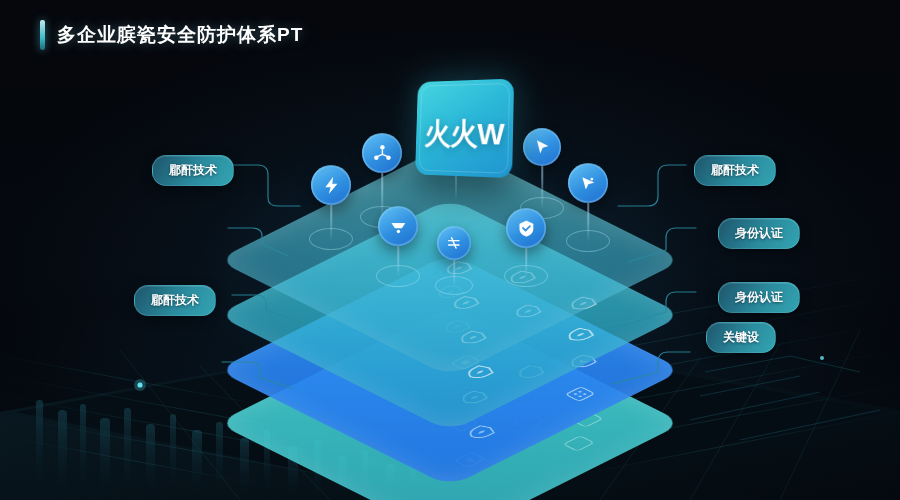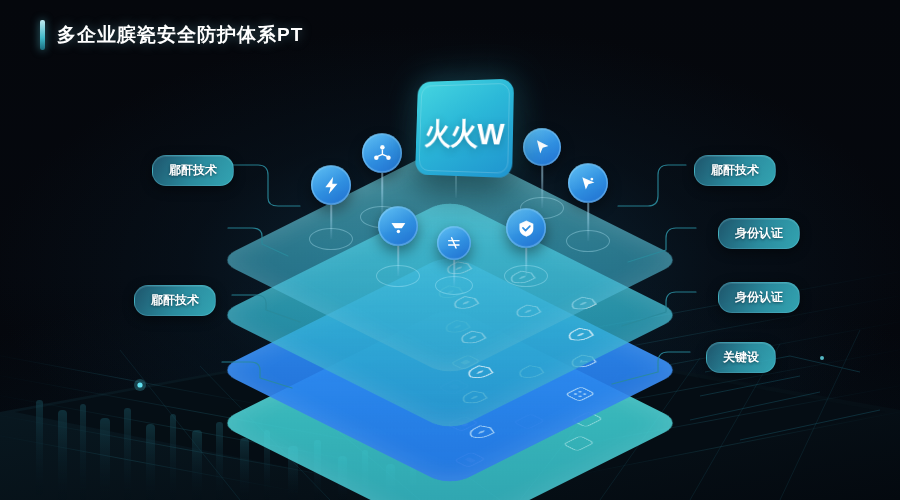--- a/index.html
+++ b/index.html
@@ -467,15 +467,15 @@
       <path d="M690,352 H668 Q658,352 658,362 V372 L612,384"></path>
     </g>
   </svg>
 
   <div class="label" style="left:152px; top:155px;">郿酐技术</div>
   <div class="label" style="left:134px; top:285px;">郿酐技术</div>
 
   <div class="label" style="left:694px; top:155px;">郿酐技术</div>
   <div class="label" style="left:718px; top:218px;">身份认证</div>
   <div class="label" style="left:718px; top:282px;">身份认证</div>
-  <div class="label" style="left:706px; top:342px;">关键设</div>
+  <div class="label" style="left:706px; top:322px;">关键设</div>
 
 </div>
 
 </body></html>

